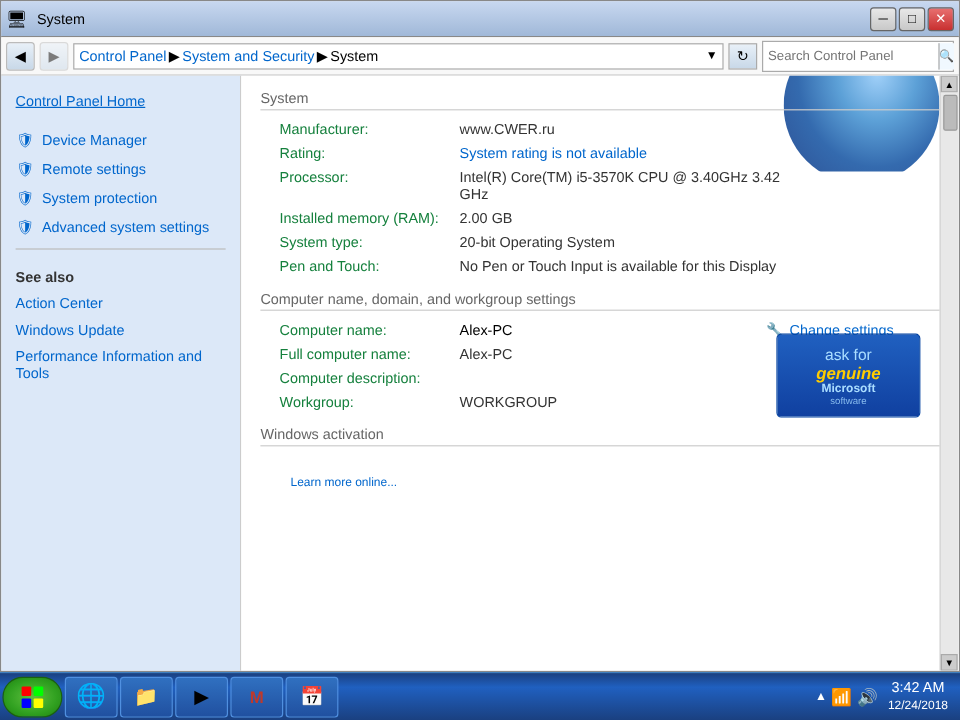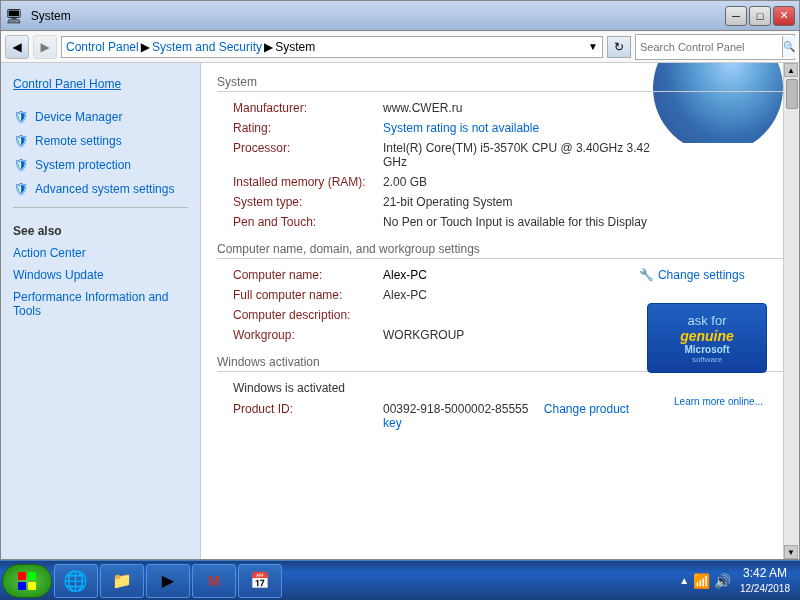--- a/index.html
+++ b/index.html
@@ -40,21 +40,21 @@
     .sidebar-section-title { color: #333; font-size: 12px; font-weight: bold; padding: 8px 12px 4px 12px; margin-top: 8px; }
     .sidebar-divider { height: 1px; background: #bbb; margin: 6px 12px; }
 
     
     .content { flex: 1; background: white; overflow-y: auto; padding: 8px 16px; position: relative; }
 
     .section-header { font-size: 12px; color: #666; margin: 8px 0 6px 0; border-bottom: 1px solid #ccc; padding-bottom: 2px; }
 
     .info-table { width: 100%; border-collapse: collapse; }
     .info-table tr td { padding: 3px 6px; vertical-align: top; font-size: 12px; }
-    .info-table tr td:first-child { color: #7f1d1d; width: 160px; padding-left: 16px; }
+    .info-table tr td:first-child { color: #15803d; width: 160px; padding-left: 16px; }
     .info-table tr td:last-child { color: #333; }
     .link-text { color: #0066cc; cursor: pointer; text-decoration: none; }
 
     .change-settings-link { color: #0066cc; cursor: pointer; font-size: 12px; display: flex; align-items: center; gap: 4px; }
 
     
     .activation-box { position: absolute; right: 16px; bottom: 60px; width: 120px; height: 70px; background: linear-gradient(to bottom, #2060c0, #1040a0); border: 1px solid #0040a0; border-radius: 4px; display: flex; flex-direction: column; align-items: center; justify-content: center; color: white; font-size: 9px; text-align: center; }
 
     .learn-more { color: #0066cc; cursor: pointer; font-size: 11px; text-align: right; margin-right: 16px; }
 
@@ -164,21 +164,21 @@
           <tr>
             <td>Processor:</td>
             <td style="padding-right:120px;"><span>Intel(R) Core(TM) i5-3570K CPU @ 3.40GHz   3.42 GHz</span></td>
           </tr>
           <tr>
             <td>Installed memory (RAM):</td>
             <td>2.00 GB</td>
           </tr>
           <tr>
             <td>System type:</td>
-            <td>21-bit Operating System</td>
+            <td>20-bit Operating System</td>
           </tr>
           <tr>
             <td>Pen and Touch:</td>
             <td>No Pen or Touch Input is available for this Display</td>
           </tr>
         </tbody>
           </table>
 
         <div class="section-header" style="margin-top:10px;">Computer name, domain, and workgroup settings</div>
         <div class="computer-name-row">
@@ -205,39 +205,20 @@
             <tr>
               <td>Workgroup:</td>
               <td>WORKGROUP</td>
             </tr>
           </tbody>
             </table>
         </div>
 
         <div class="section-header" style="margin-top:10px;">Windows activation</div>
         <div style="display:flex; align-items:flex-start;">
-          <div style="flex:1;">
-            <table class="info-table">
-              <tbody>
-                  <tr>
-                <td colspan="2" style="padding-left:16px; padding-bottom:4px;">
-                  <span>Windows is activated</span>
-                </td>
-              </tr>
-              <tr>
-                <td>Product ID:</td>
-                <td>
-                  <span>00392-918-5000002-85555</span>
-                  <span style="margin-left:12px;"></span>
-                  <span class="link-text">Change product key</span>
-                </td>
-              </tr>
-            </tbody>
-              </table>
-          </div>
           <div style="width:130px; margin-right:4px;">
             <div class="activation-box">
               <div style="font-size:13px; color:#aaddff;">ask for</div>
               <div style="font-size:14px; font-weight:bold; color:#ffcc00; font-style:italic;">genuine</div>
               <div style="font-size:10px; color:#aaddff; font-weight:bold;">Microsoft</div>
               <div style="font-size:8px; color:#88bbee;">software</div>
             </div>
             <div style="text-align:right; margin-top:16px;">
               <span class="learn-more link-text" style="font-size:10px;">Learn more online...</span>
             </div>

